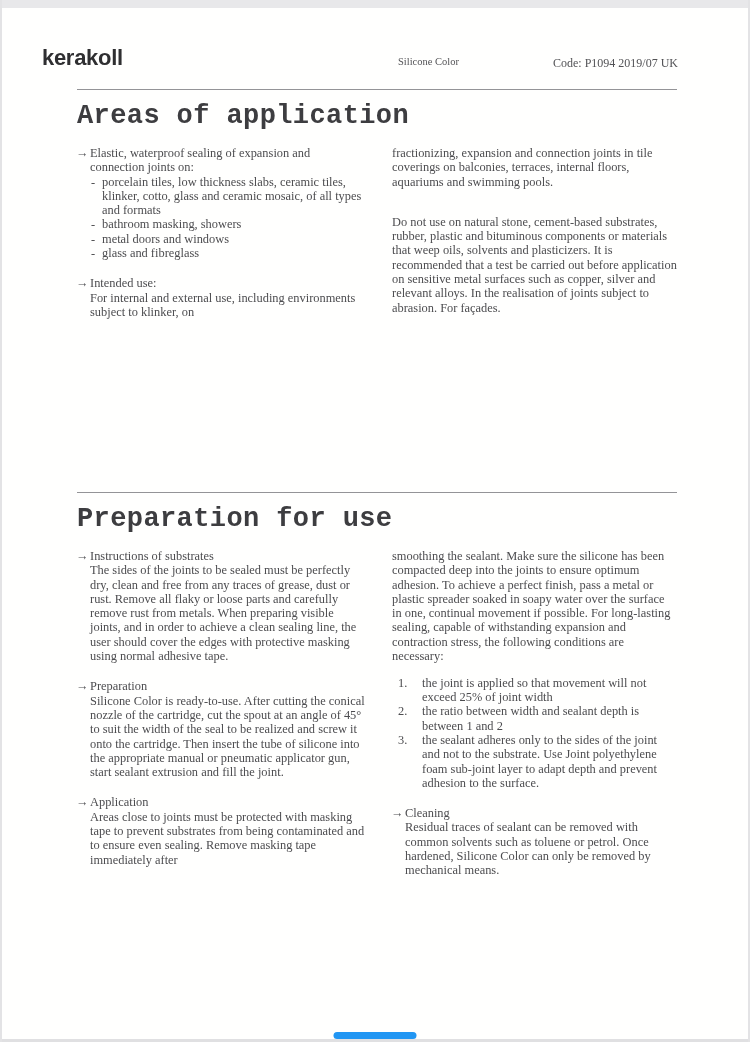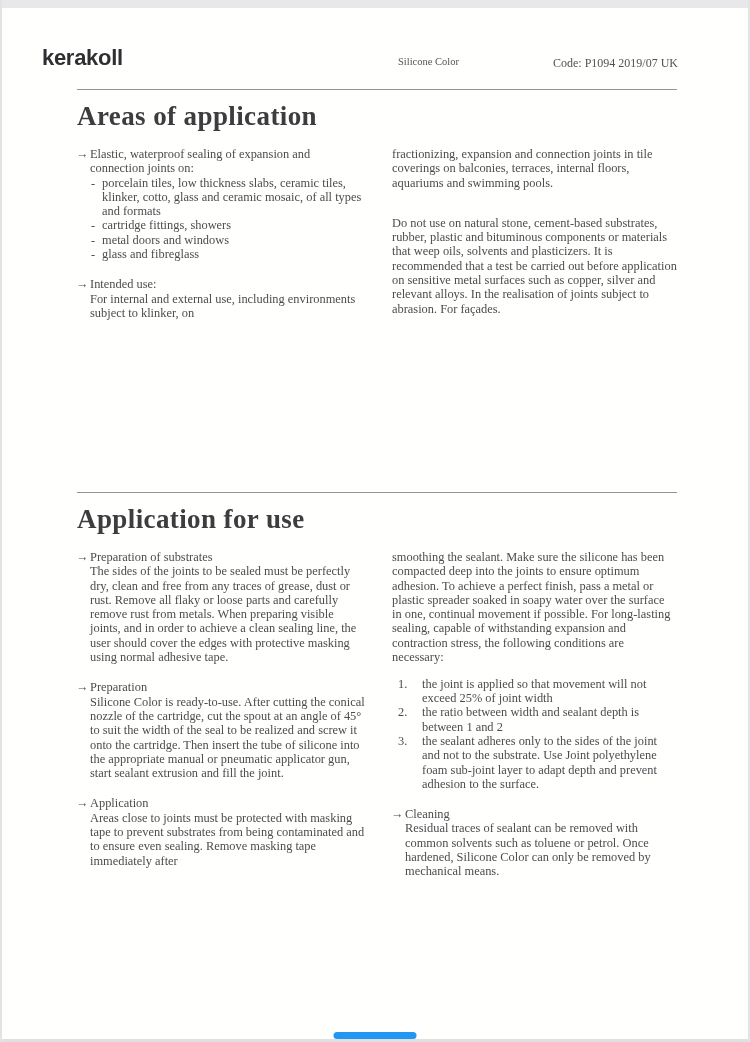--- a/index.html
+++ b/index.html
@@ -29,21 +29,21 @@
   .doc-code{position:absolute;right:70px;top:56px;font-size:12px;color:#525255;}
 
   
   .sec{position:absolute;left:75px;width:600px;}
   .sec-1{top:89px;}
   .sec-2{top:492px;}
   .rule{height:1px;background:#949497;margin:0;border:none;width:100%;}
   h1.sec-title{
     margin:11px 0 15px 0;
     font-size:27px;font-weight:600;letter-spacing:0.4px;
-    color:#3d3d40;font-family:Liberation Serif, serif;
+    color:#3d3d40;font-family:Liberation Mono, monospace;
   }
   .cols{display:flex;gap:27px;align-items:flex-start;}
   .col{width:288px;font-size:12.4px;line-height:14.3px;}
   .col-right{width:285px;}
 
   
   .ab{position:relative;padding-left:13px;margin-top:16px;}
   .ab:first-child{margin-top:0;}
   .mk{position:absolute;left:-1px;top:0;color:#4c4c4f;}
   .lead{display:block;}
@@ -83,21 +83,21 @@
         <div class="ab">
           <span class="mk">→</span>
           <div class="bt">
             <span class="lead">Elastic, waterproof sealing of expansion and connection joints on:</span>
             <div class="di">
               <span class="mk">-</span>
               <span>porcelain tiles, low thickness slabs, ceramic tiles, klinker, cotto, glass and ceramic mosaic, of all types and formats</span>
             </div>
             <div class="di">
               <span class="mk">-</span>
-              <span>cartridge fittings, showers</span>
+              <span>bathroom masking, showers</span>
             </div>
             <div class="di">
               <span class="mk">-</span>
               <span>metal doors and windows</span>
             </div>
             <div class="di">
               <span class="mk">-</span>
               <span>glass and fibreglass</span>
             </div>
           </div>
@@ -114,28 +114,28 @@
       <div class="col col-right">
         <p class="para">fractionizing, expansion and connection joints in tile coverings on balconies, terraces, internal floors, aquariums and swimming pools.</p>
         <p class="para">Do not use on natural stone, cement-based substrates, rubber, plastic and bituminous components or materials that weep oils, solvents and plasticizers. It is recommended that a test be carried out before application on sensitive metal surfaces such as copper, silver and relevant alloys. In the realisation of joints subject to abrasion. For façades.</p>
       </div>
 
     </div>
   </section>
 
   <section class="sec sec-2">
     <hr class="rule">
-    <h1 class="sec-title">Application for use</h1>
+    <h1 class="sec-title">Preparation for use</h1>
     <div class="cols">
 
       <div class="col">
         <div class="ab">
           <span class="mk">→</span>
           <div class="bt">
-            <span class="lead">Preparation of substrates</span>
+            <span class="lead">Instructions of substrates</span>
             <p>The sides of the joints to be sealed must be perfectly dry, clean and free from any traces of grease, dust or rust. Remove all flaky or loose parts and carefully remove rust from metals. When preparing visible joints, and in order to achieve a clean sealing line, the user should cover the edges with protective masking using normal adhesive tape.</p>
           </div>
         </div>
         <div class="ab">
           <span class="mk">→</span>
           <div class="bt">
             <span class="lead">Preparation</span>
             <p>Silicone Color is ready-to-use. After cutting the conical nozzle of the cartridge, cut the spout at an angle of 45° to suit the width of the seal to be realized and screw it onto the cartridge. Then insert the tube of silicone into the appropriate manual or pneumatic applicator gun, start sealant extrusion and fill the joint.</p>
           </div>
         </div>

